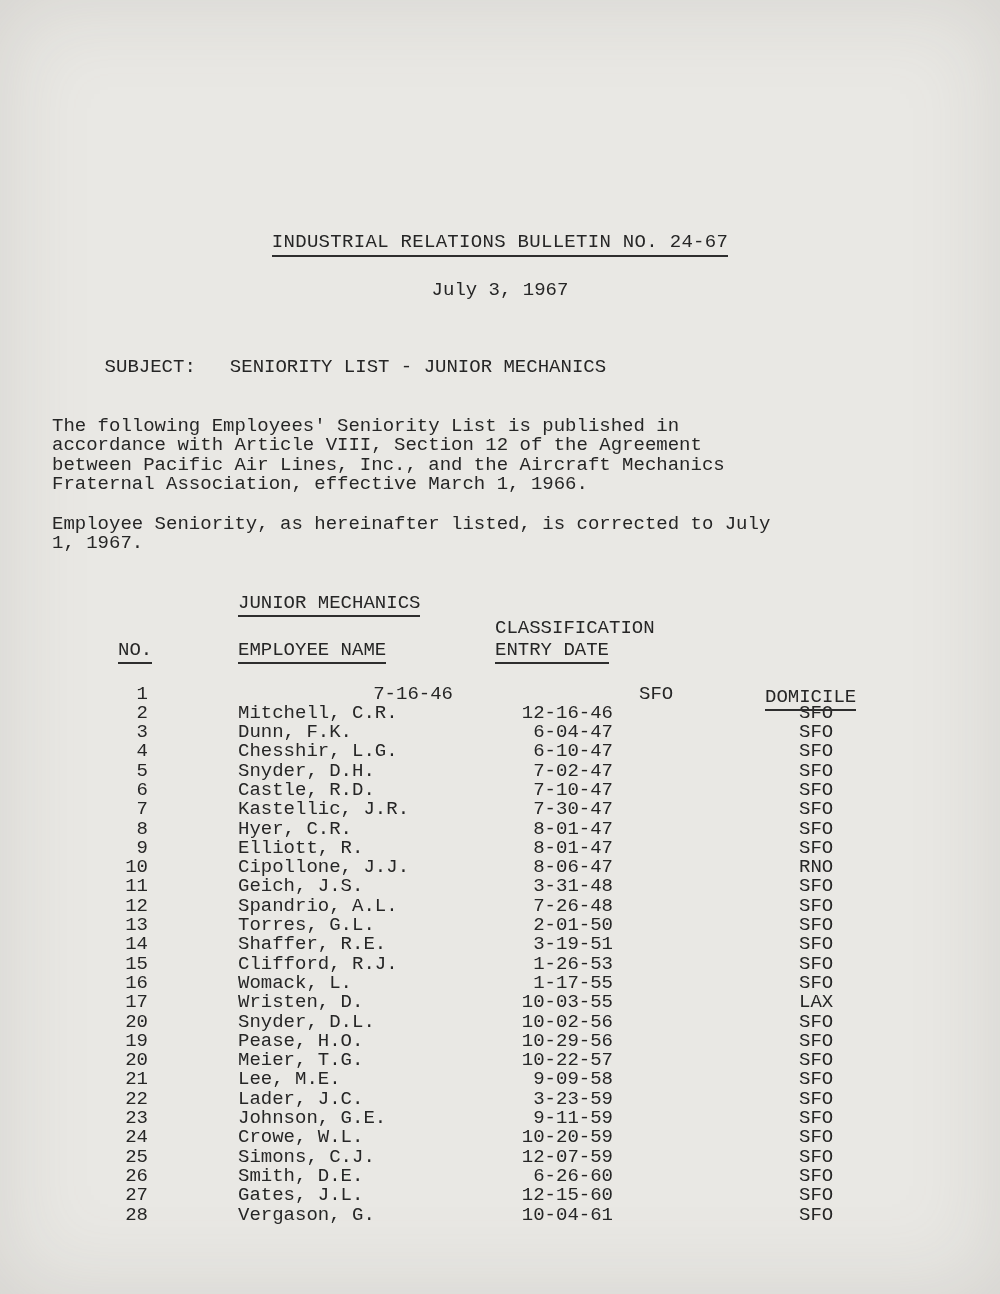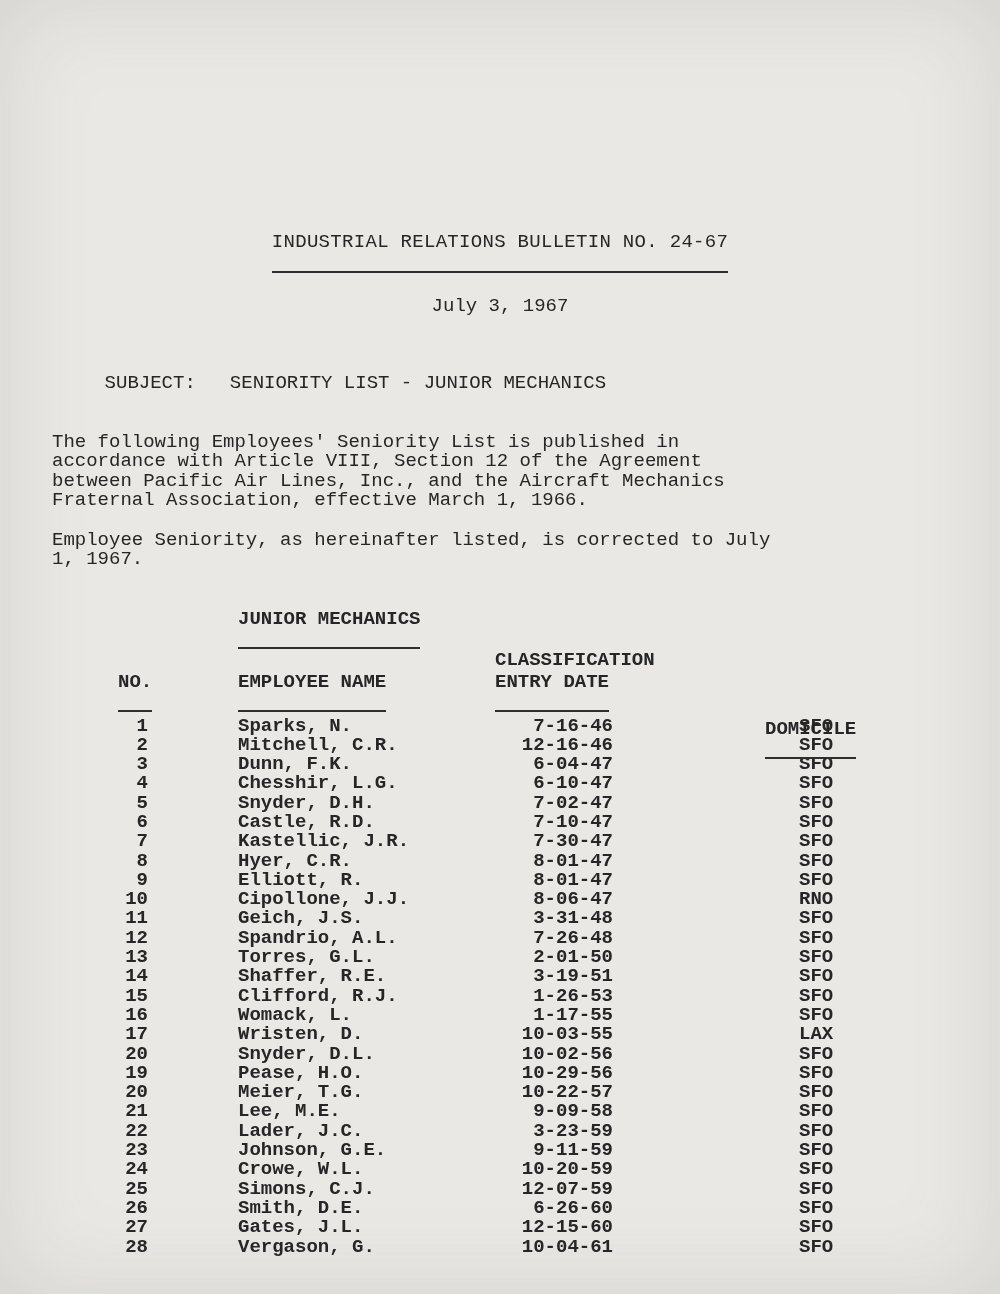--- a/index.html
+++ b/index.html
@@ -17,21 +17,21 @@
     overflow: hidden;
     position: relative;
   }
   .page {
     width: 1000px;
     height: 1294px;
     box-shadow: inset 0 0 90px rgba(120,118,110,0.18);
   }
   .u {
     border-bottom: 2px solid #2e2e2e;
-    padding-bottom: 18px;
+    padding-bottom: 2px;
   }
   .title-wrap {
     padding-top: 233px;
     text-align: center;
   }
   .title {
     display: inline-block;
     letter-spacing: 0.3px;
   }
   .date-line {
@@ -44,21 +44,20 @@
     white-space: pre;
   }
   .subject-line .gap { display: inline-block; width: 34px; }
   .para {
     margin-top: 20px;
     padding-left: 52px;
     white-space: pre-line;
   }
   .table-area {
     margin-top: 40px;
-    font-weight: bold;
   }
   .section-title {
     padding-left: 238px;
   }
   .section-title span { display: inline-block; }
   .classification-line {
     padding-left: 495px;
     margin-top: 2px;
   }
   .header-row {
@@ -124,21 +123,20 @@
       <span class="h h-no u">NO.</span>
       <span class="h h-name u">EMPLOYEE NAME</span>
       <span class="h h-entry u">ENTRY DATE</span>
       <span class="h h-domicile u">DOMICILE</span>
     </div>
 
     <div class="tbody">
 
     <div class="trow">
         <span class="c-no">1</span>
-        <span class="c-name">Sparks, N.</span>
         <span class="c-date">7-16-46</span>
         <span class="c-dom">SFO</span>
       </div>
         <div class="trow">
         <span class="c-no">2</span>
         <span class="c-name">Mitchell, C.R.</span>
         <span class="c-date">12-16-46</span>
         <span class="c-dom">SFO</span>
       </div>
         <div class="trow">

